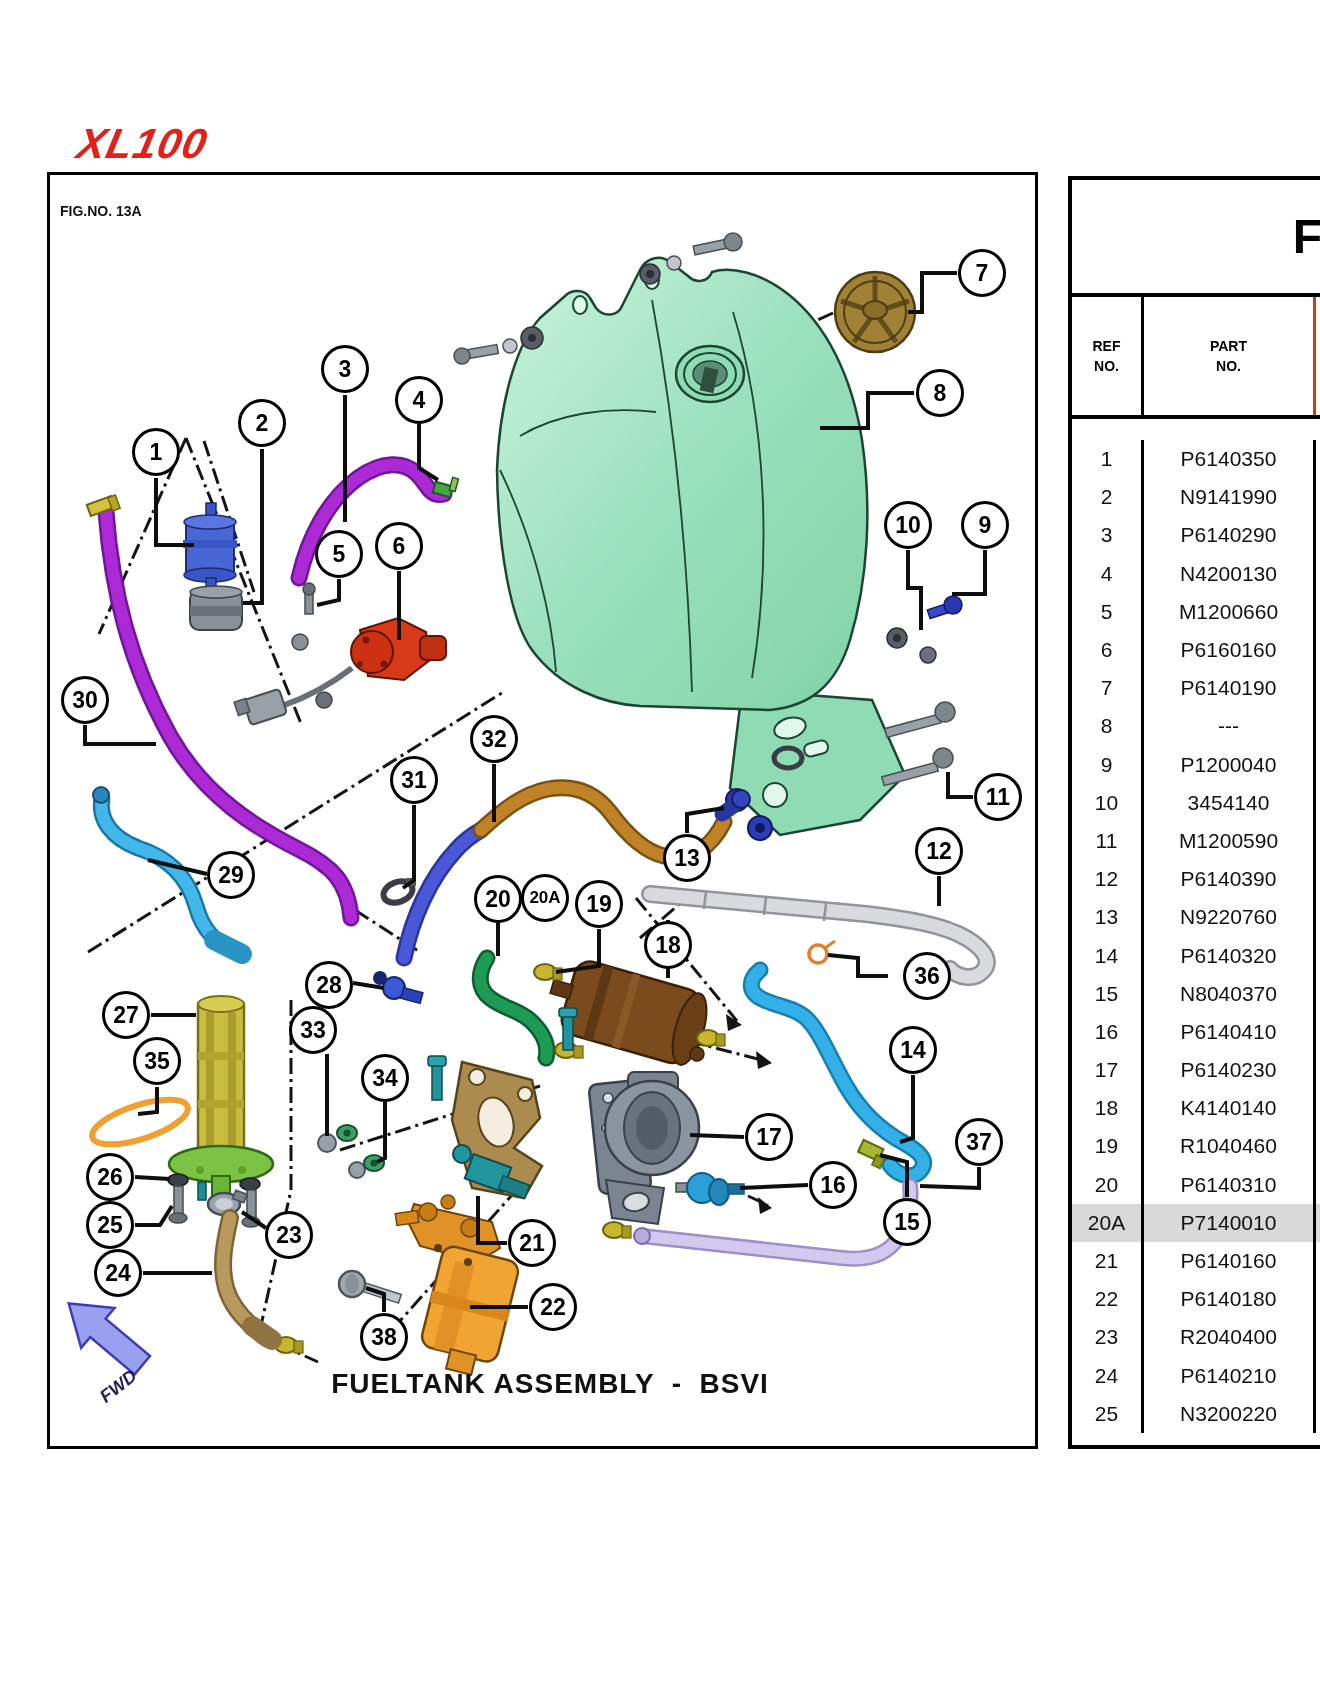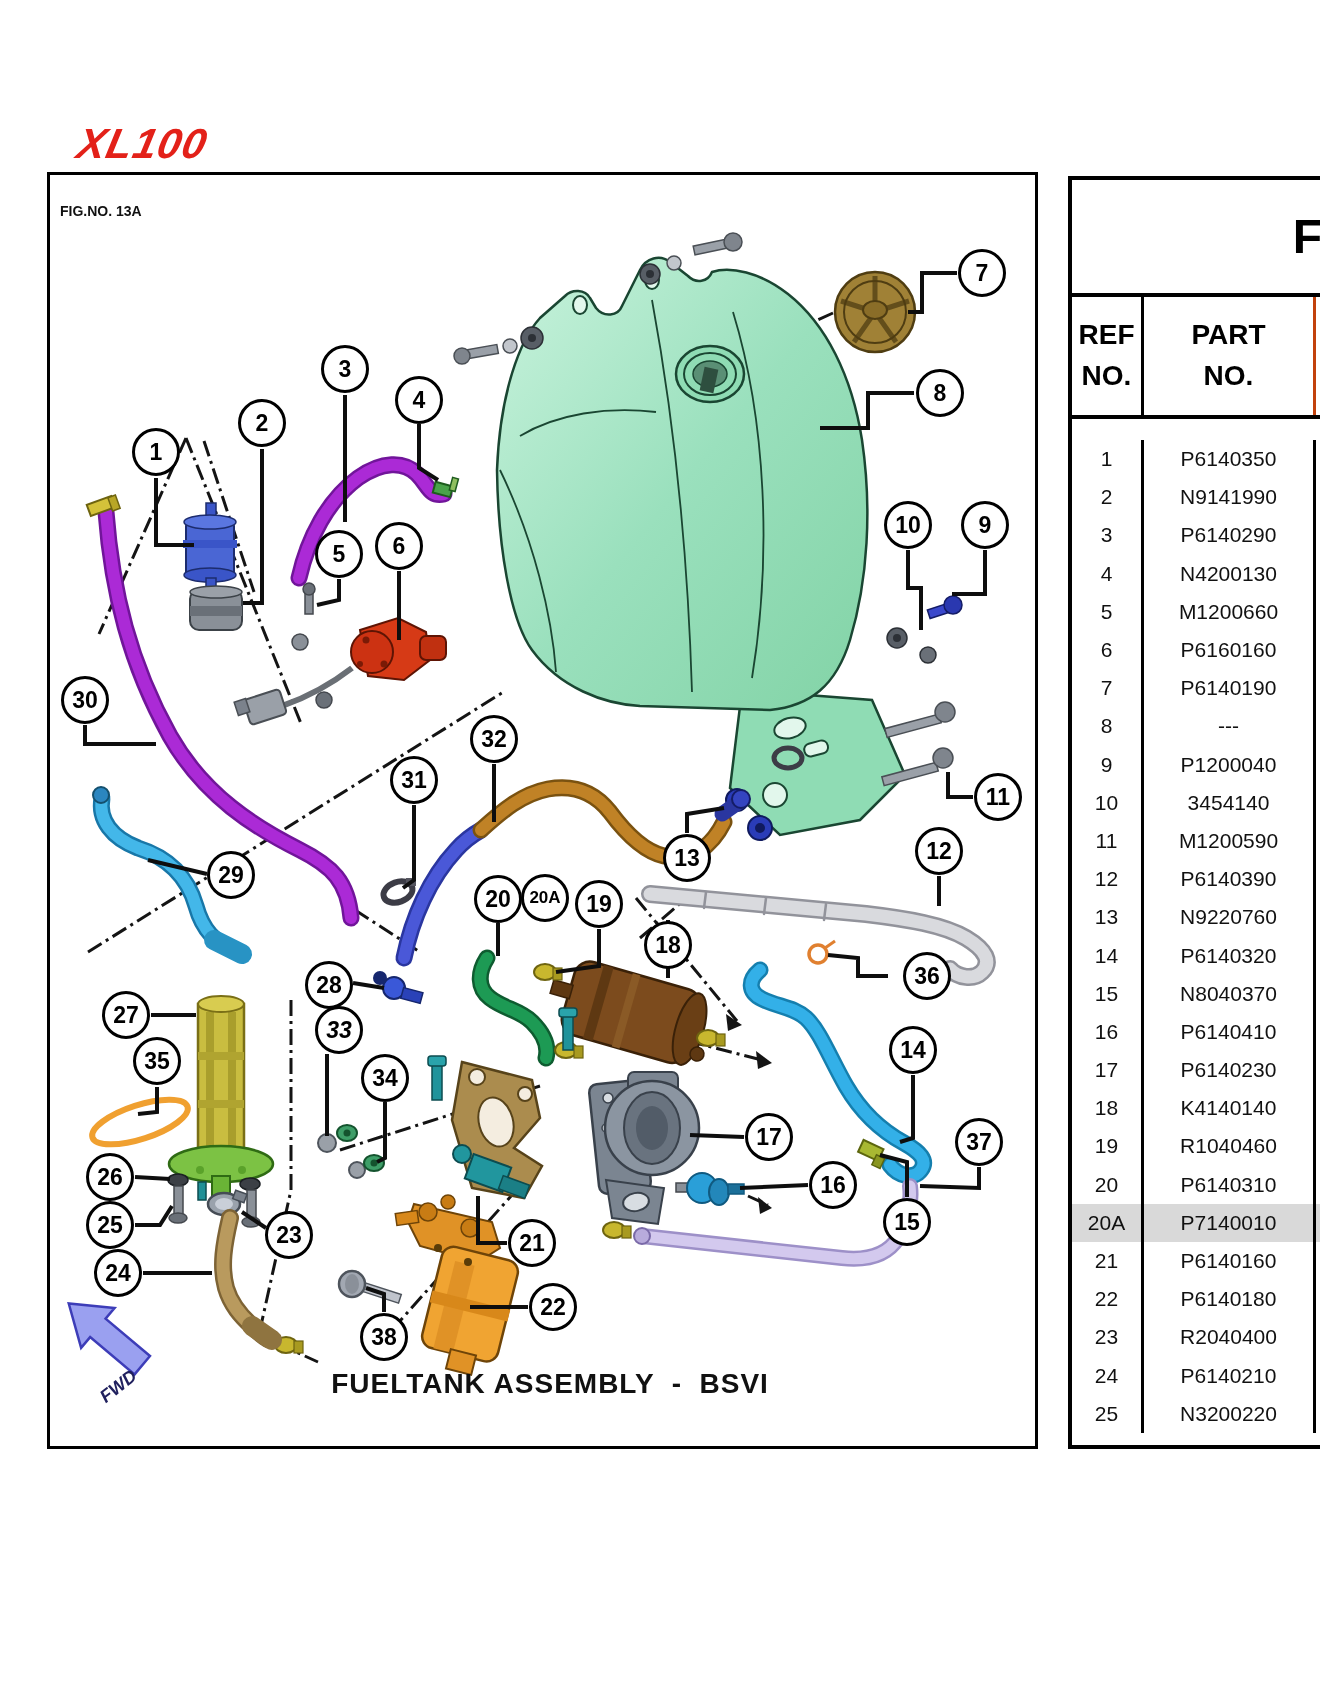--- a/index.html
+++ b/index.html
@@ -26,21 +26,21 @@
         font-size:23px;font-weight:bold;color:#000;transform:translate(-50%,-50%);}
   .callout.small{font-size:17px;}
   
   .parts-panel{left:1068px;top:176px;width:260px;height:1273px;border:4px solid #000;
         box-sizing:border-box;background:#fff;z-index:3;overflow:hidden;}
   .pt-head{height:113px;border-bottom:4px solid #000;display:flex;align-items:center;
         justify-content:flex-end;padding-right:2px;font-size:48px;font-weight:bold;}
   .pt-cols{height:118px;border-bottom:4px solid #000;display:grid;
         grid-template-columns:72px 172px auto;}
   .pt-cols .cell{display:flex;flex-direction:column;align-items:center;justify-content:center;
-        font-size:28px;font-weight:bold;line-height:1.45;}
+        font-size:14px;font-weight:bold;line-height:1.45;}
   .pt-cols .cell.ref{border-right:3px solid #000;}
   .pt-cols .cell.part{border-right:3px solid #c2410c;}
   #rows{padding-top:21px;}
   .prow{height:38.2px;display:grid;grid-template-columns:72px 172px auto;}
   .prow .c{display:flex;align-items:center;justify-content:center;font-size:21px;color:#111;}
   .prow .c.ref{border-right:3px solid #000;}
   .prow .c.part{border-right:3px solid #000;}
   .prow.hl{background:#d9d9d9;}
 </style>
 </head>
@@ -464,21 +464,21 @@
     <div class="callout" style="left: 289px; top: 1235px;">23</div>
     <div class="callout" style="left: 118px; top: 1273px;">24</div>
     <div class="callout" style="left: 110px; top: 1225px;">25</div>
     <div class="callout" style="left: 110px; top: 1177px;">26</div>
     <div class="callout" style="left: 126px; top: 1015px;">27</div>
     <div class="callout" style="left: 329px; top: 985px;">28</div>
     <div class="callout" style="left: 231px; top: 875px;">29</div>
     <div class="callout" style="left: 85px; top: 700px;">30</div>
     <div class="callout" style="left: 414px; top: 780px;">31</div>
     <div class="callout" style="left: 494px; top: 739px;">32</div>
-    <div class="callout" style="left: 339px; top: 1030px; font-style: italic;">33</div>
+    <div class="callout" style="left: 313px; top: 1030px;">33</div>
     <div class="callout" style="left: 385px; top: 1078px;">34</div>
     <div class="callout" style="left: 157px; top: 1061px;">35</div>
     <div class="callout" style="left: 927px; top: 976px;">36</div>
     <div class="callout" style="left: 979px; top: 1142px;">37</div>
     <div class="callout" style="left: 384px; top: 1337px;">38</div>
   </div>
 
 <div class="abs fwd-label">FWD</div>
 <div class="abs fig-title">FUELTANK ASSEMBLY  -  BSVI</div>
 

